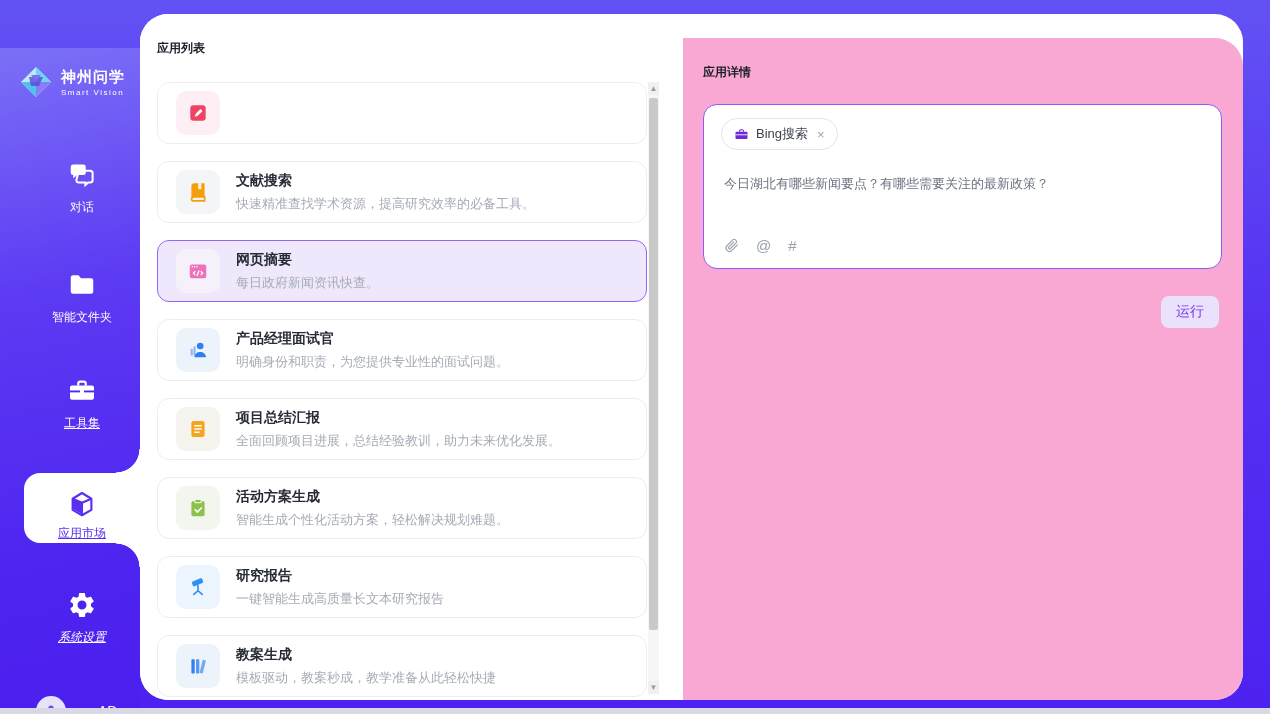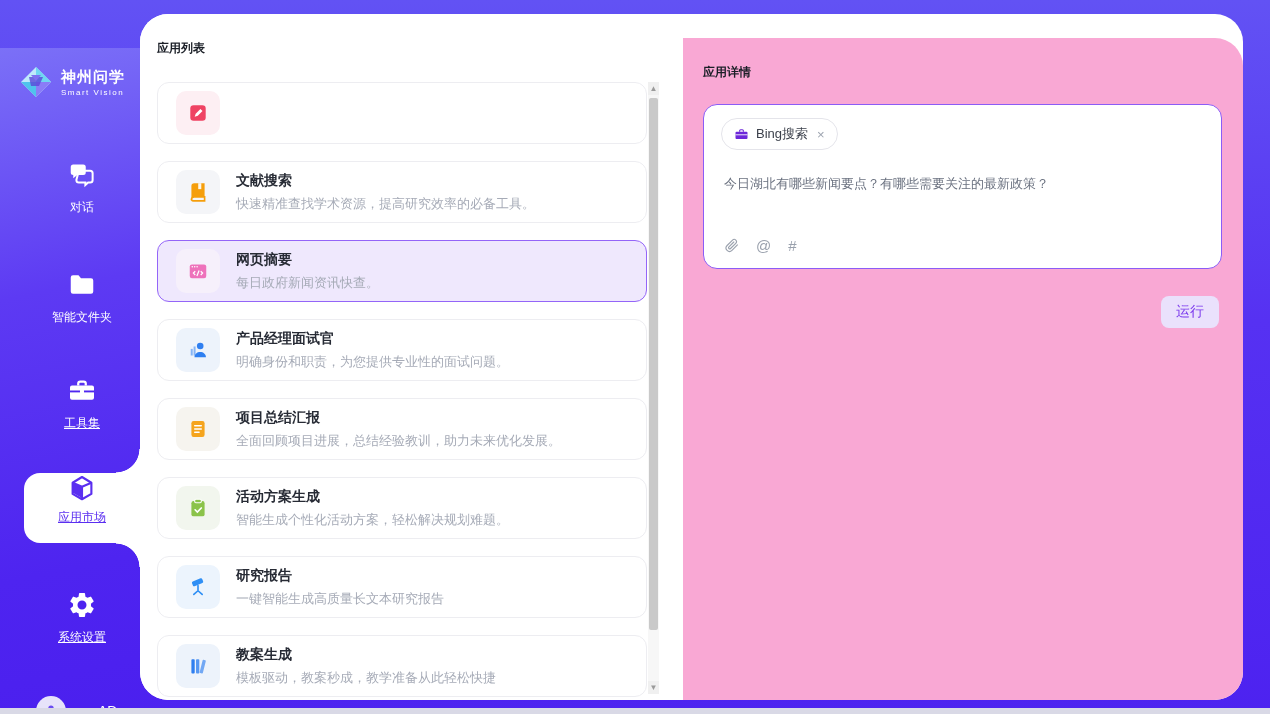--- a/index.html
+++ b/index.html
@@ -16,21 +16,21 @@
   .logo-tag { font-size:8px; letter-spacing:1.5px; margin-top:1px; }
   .nav-item { position:absolute; left:0; width:164px; text-align:center; color:#fff; cursor:pointer; }
   .nav-item .nicon { display:block; margin:0 auto 7px; width:30px; height:30px; }
   .nav-label { font-size:12px; color:#fff; }
   .nav-label.u { text-decoration:underline; }
   .bubble { position:absolute; left:24px; top:425px; width:116px; height:70px; background:#fff;
     border-radius:16px 0 0 16px; z-index:2; }
   .bubble-corner { position:absolute; left:116px; width:24px; height:24px; z-index:2; }
   .bc-top { top:401px; background:radial-gradient(circle 24px at 0 0, transparent 23px, #fff 23.7px); }
   .bc-bot { top:495px; background:radial-gradient(circle 24px at 0 100%, transparent 23px, #fff 23.7px); }
-  .bubble-inner { position:relative; z-index:3; text-align:center; padding-top:0; }
+  .bubble-inner { position:relative; z-index:3; text-align:center; padding-top:16px; }
   .bubble-inner .nicon { display:block; margin:0 auto 4px; width:30px; height:30px; }
   .bubble-label { font-size:12px; color:#5b2ff0; text-decoration:underline; }
   .user-row { position:absolute; left:36px; top:648px; display:flex; align-items:center; gap:32px; cursor:pointer; }
   .avatar { width:30px; height:30px; border-radius:50%; background:#e7e3fa; display:flex; align-items:center; justify-content:center; }
   .user-initials { color:#fff; font-size:14px; }
   .side-footer { position:absolute; left:26px; top:680px; font-size:11px; color:rgba(255,255,255,.45); white-space:nowrap; }
 
   
   .main-card { position:absolute; left:140px; top:14px; width:1103px; height:686px;
     background:#fff; border-radius:28px; overflow:hidden; display:flex; z-index:1; }
@@ -129,21 +129,21 @@
           <path d="M4.5 7.8 12 11v9l-7.5-4.2z" fill="#5b2ff0"></path>
           <path d="M12 3.2l7.5 4.6v8.9L12 21l-7.5-4.3V7.8z" fill="none" stroke="#5b2ff0" stroke-width="1.7" stroke-linejoin="round"></path>
           <path d="M4.5 7.8 12 11l7.5-3.2M12 21V11" fill="none" stroke="#5b2ff0" stroke-width="1.7" stroke-linejoin="round"></path>
         </svg>
       </span>
       <span class="bubble-label">应用市场</span>
     </div>
   </div>
   <div class="bubble-corner bc-bot"></div>
 
-  <div class="nav-item" style="top:542px;">
+  <div class="nav-item" style="top:542px;font-style:italic;">
     <span class="nicon">
       <svg width="30" height="30" viewBox="0 0 24 24">
         <path fill="#fff" d="M19.14 12.94c.04-.3.06-.61.06-.94 0-.32-.02-.64-.07-.94l2.03-1.58a.49.49 0 0 0 .12-.61l-1.92-3.32a.49.49 0 0 0-.59-.22l-2.39.96c-.5-.38-1.03-.7-1.62-.94l-.36-2.54a.48.48 0 0 0-.48-.41h-3.84a.48.48 0 0 0-.47.41L9.25 5.35c-.59.24-1.13.57-1.62.94l-2.39-.96a.49.49 0 0 0-.59.22L2.74 8.87c-.12.21-.08.47.12.61l2.03 1.58c-.05.3-.09.63-.09.94s.02.64.07.94l-2.03 1.58a.49.49 0 0 0-.12.61l1.92 3.32c.12.22.37.29.59.22l2.39-.96c.5.38 1.03.7 1.62.94l.36 2.54c.05.24.24.41.48.41h3.84c.24 0 .44-.17.47-.41l.36-2.54c.59-.24 1.13-.56 1.62-.94l2.39.96c.22.08.47 0 .59-.22l1.92-3.32a.49.49 0 0 0-.12-.61l-2.01-1.58zM12 15.6A3.6 3.6 0 1 1 12 8.4a3.6 3.6 0 0 1 0 7.2z"></path>
       </svg>
     </span>
     <span class="nav-label u">系统设置</span>
   </div>
 
   <div class="user-row">
     <span class="avatar">

